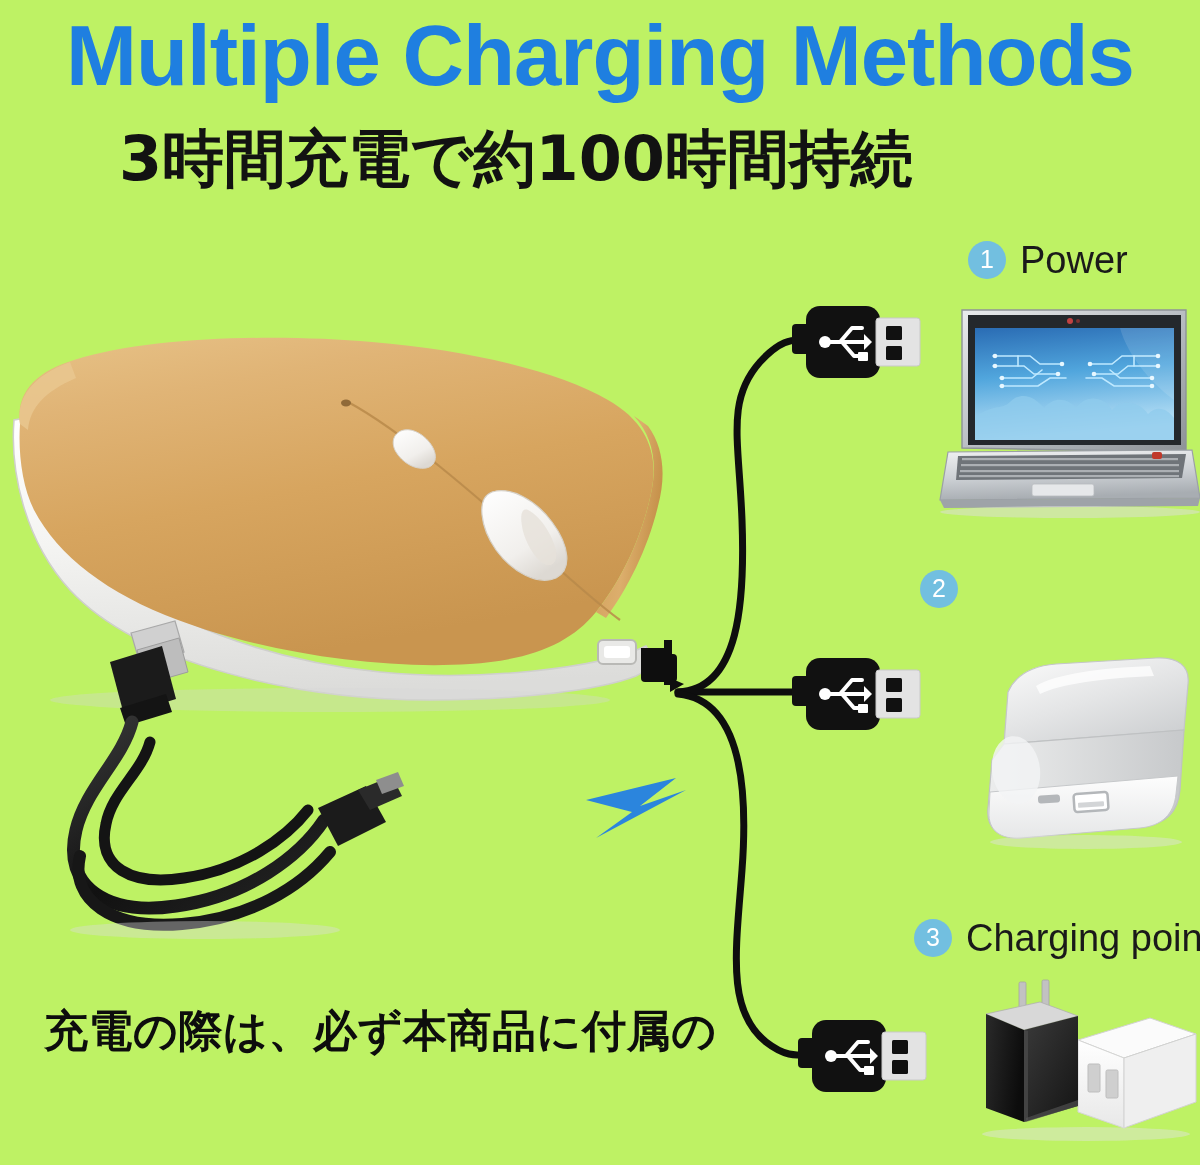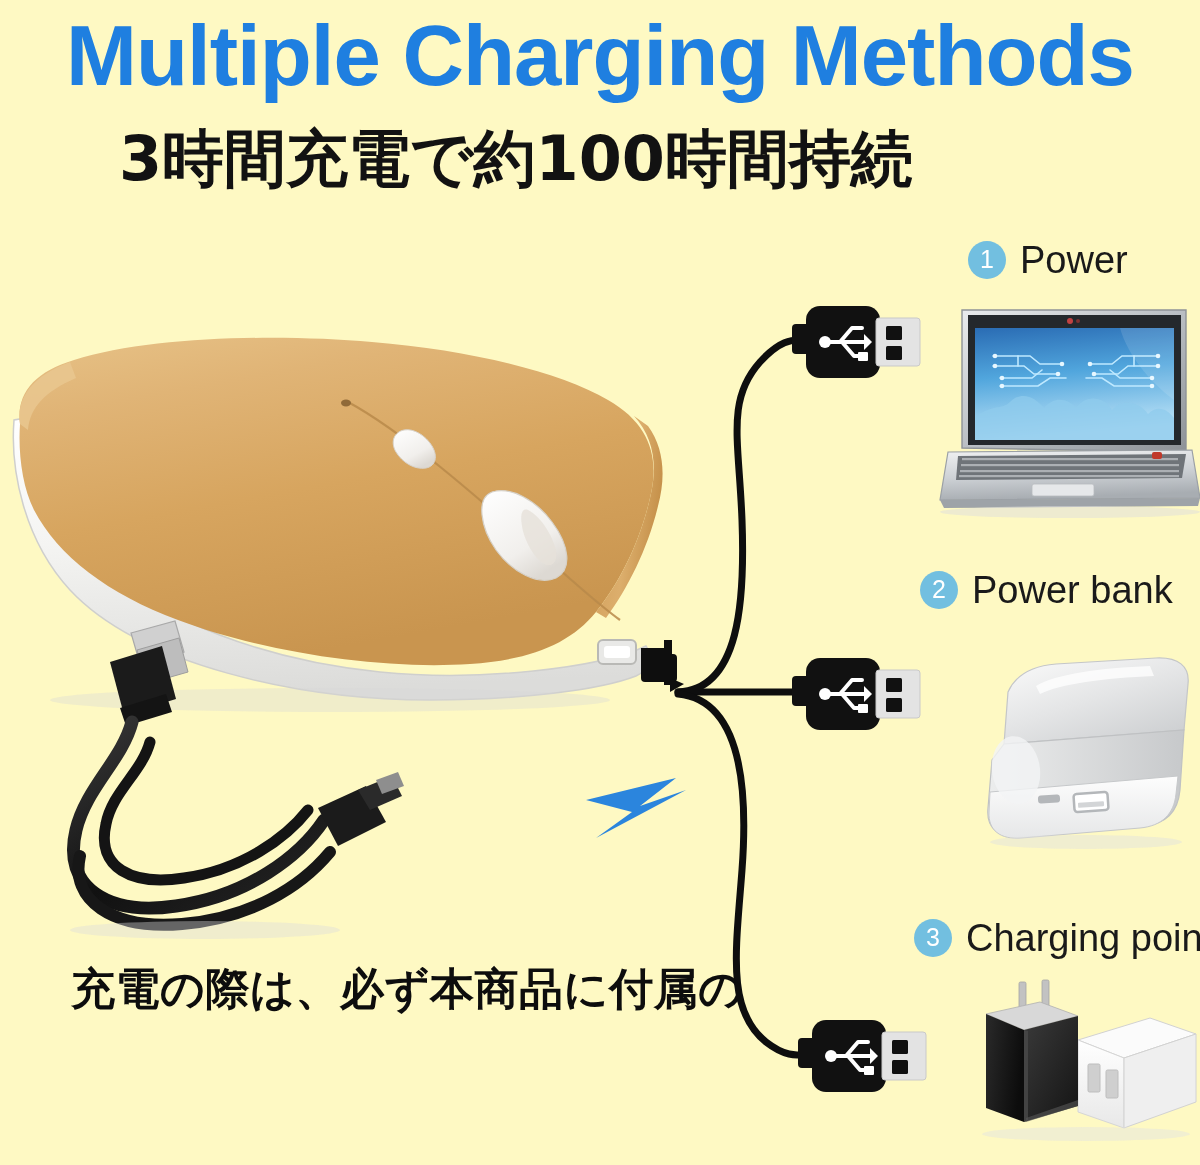--- a/index.html
+++ b/index.html
@@ -7,21 +7,21 @@
     padding: 0;
     background: #ffffff;
   }
   body {
     font-family: "Liberation Sans", sans-serif;
   }
   #page {
     position: relative;
     width: 1200px;
     height: 1165px;
-    background: #fef9c3;
+    background: #bef264;
     overflow: hidden;
   }
 
   
   #main-title {
     position: absolute;
     left: 0;
     top: 8px;
     width: 1200px;
     text-align: center;
@@ -46,29 +46,28 @@
     font-size: 62px;
     line-height: 74px;
     letter-spacing: 0px;
     white-space: nowrap;
   }
 
   
   #bottom-note {
     position: absolute;
     left: 44px;
-    top: 953px;
+    top: 995px;
     width: 720px;
     color: #0d0d0d;
     font-family: "DejaVu Sans", sans-serif;
     font-weight: bold;
     font-size: 44px;
     line-height: 72px;
     letter-spacing: 0.5px;
-    margin-left: 27px;
   }
   #bottom-note div { white-space: nowrap; }
 
   
   .legend {
     position: absolute;
     display: flex;
     align-items: center;
     gap: 14px;
     white-space: nowrap;
@@ -447,21 +446,20 @@
       <ellipse cx="1086" cy="1134" rx="104" ry="7" fill="#e3e3e3" opacity="0.45"></ellipse>
     </g>
   </svg>
 
   <div class="legend" id="legend-1">
     <span class="badge">1</span>
     <span class="legend-text">Power</span>
   </div>
   <div class="legend" id="legend-2">
     <span class="badge">2</span>
-    <span class="legend-text">Power bank</span>
   </div>
   <div class="legend" id="legend-3">
     <span class="badge">3</span>
     <span class="legend-text">Charging point</span>
   </div>
 
   <div id="bottom-note">
     <div>充電の際は、必ず本商品に付属の</div>
   </div>
 

